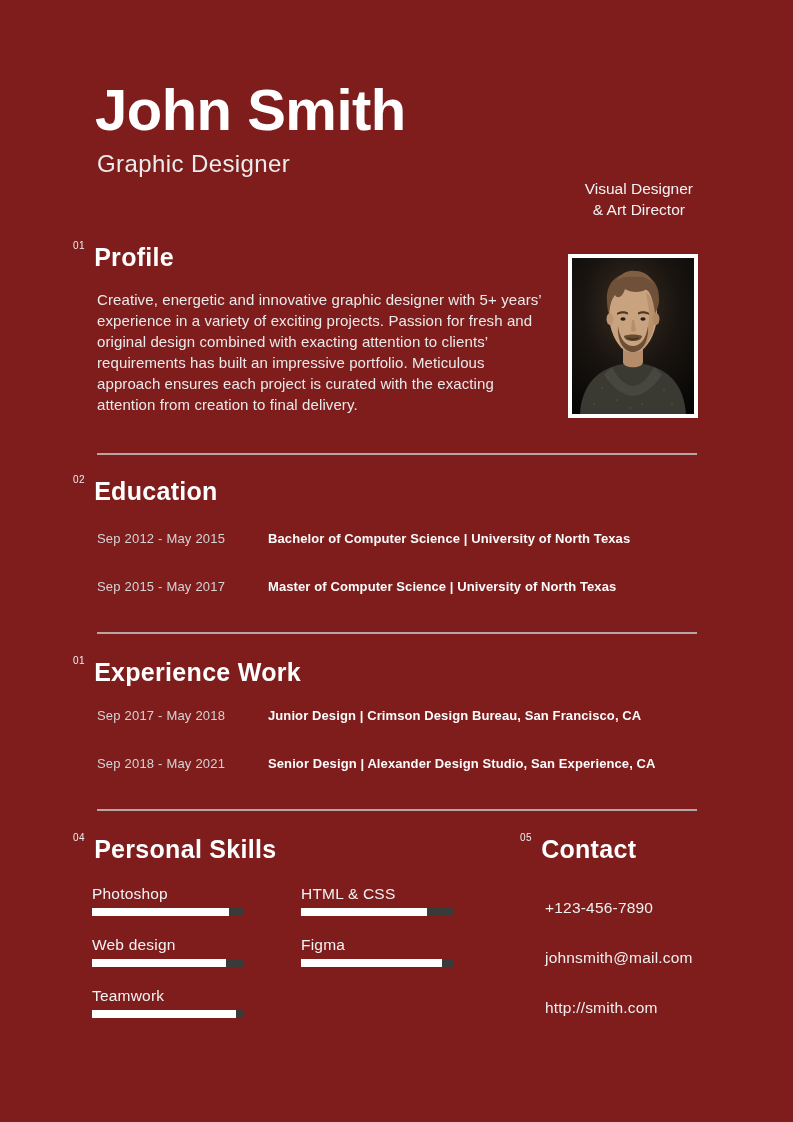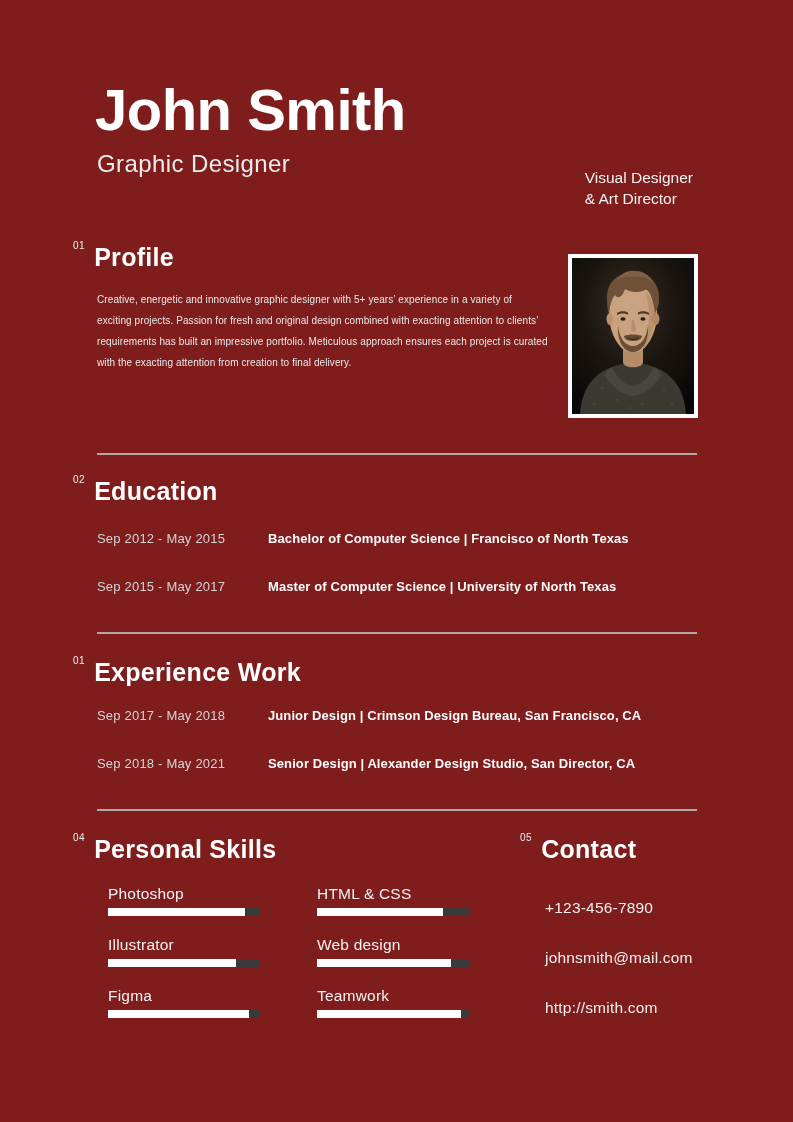--- a/index.html
+++ b/index.html
@@ -16,53 +16,53 @@
     position:absolute;left:95px;top:76px;
     font-size:58px;font-weight:800;letter-spacing:-0.5px;
     color:#ffffff;white-space:nowrap;
   }
   .subtitle{
     position:absolute;left:97px;top:150px;
     font-size:24px;font-weight:400;letter-spacing:0.4px;
     color:#ececec;white-space:nowrap;
   }
   .tagline{
-    position:absolute;right:100px;top:167px;
-    text-align:left;font-size:15.5px;font-weight:500;
+    position:absolute;right:100px;top:178px;
+    text-align:center;font-size:15.5px;font-weight:500;
     line-height:21px;color:#f2f2f2;
   }
   
   .sec-head{position:absolute;display:flex;align-items:flex-start;}
   .sec-num{font-size:10px;color:#ededed;margin-right:9px;transform:translateY(-3px);letter-spacing:0.5px;}
   .sec-title{font-size:25px;font-weight:700;color:#ffffff;letter-spacing:0.3px;line-height:28px;white-space:nowrap;}
   
   .profile-body{
     position:absolute;left:97px;top:289px;width:452px;
-    font-size:10px;line-height:21px;letter-spacing:0.1px;color:#e9e9e9;
+    font-size:15px;line-height:21px;letter-spacing:0.1px;color:#e9e9e9;
   }
   
   .photo{
     position:absolute;left:568px;top:254px;
     width:122px;height:156px;
     background:#101010;border:4px solid #ffffff;
   }
   .photo svg{display:block;width:100%;height:100%;}
   
   .divider{
     position:absolute;left:97px;width:600px;height:2px;
     background:#c0c0c0;opacity:0.85;
   }
   
   .rows{position:absolute;left:97px;}
   .row{display:flex;font-size:13px;line-height:21px;margin-bottom:27px;white-space:nowrap;}
   .row-dates{width:171px;flex:none;color:#d4d4d4;letter-spacing:0.2px;}
   .row-detail{font-weight:700;color:#fbfbfb;letter-spacing:0.1px;}
   
   .skills-grid{
-    position:absolute;left:108px;top:884px;
+    position:absolute;left:92px;top:884px;
     display:grid;grid-template-columns:152px 152px;
     column-gap:57px;row-gap:19px;
   }
   .skill-label{font-size:15.5px;color:#f2f2f2;letter-spacing:0.2px;line-height:19px;}
   .skill-track{margin-top:5px;width:152px;height:8px;background:#3a3a3a;}
   .skill-fill{height:100%;background:#ffffff;}
   
   .contact-list{position:absolute;left:545px;top:897px;}
   .contact-item{font-size:15.5px;color:#efefef;letter-spacing:0.2px;line-height:21px;margin-bottom:29px;white-space:nowrap;}
 </style>
@@ -137,68 +137,62 @@
 
   <div class="divider" style="top:453px;"></div>
 
   <div class="sec-head" style="left:73px;top:477px;">
     <span class="sec-num">02</span>
     <span class="sec-title">Education</span>
   </div>
   <div class="rows" style="top:528px;">
     <div class="row">
       <span class="row-dates">Sep 2012 - May 2015</span>
-      <span class="row-detail">Bachelor of Computer Science | Francisco of North Texas</span>
+      <span class="row-detail">Bachelor of Computer Science | University of North Texas</span>
     </div>
     <div class="row">
       <span class="row-dates">Sep 2015 - May 2017</span>
       <span class="row-detail">Master of Computer Science | University of North Texas</span>
     </div>
   </div>
 
   <div class="divider" style="top:632px;"></div>
 
   <div class="sec-head" style="left:73px;top:658px;">
     <span class="sec-num">01</span>
     <span class="sec-title">Experience Work</span>
   </div>
   <div class="rows" style="top:705px;">
     <div class="row">
       <span class="row-dates">Sep 2017 - May 2018</span>
       <span class="row-detail">Junior Design | Crimson Design Bureau, San Francisco, CA</span>
     </div>
     <div class="row">
       <span class="row-dates">Sep 2018 - May 2021</span>
-      <span class="row-detail">Senior Design | Alexander Design Studio, San Director, CA</span>
+      <span class="row-detail">Senior Design | Alexander Design Studio, San Experience, CA</span>
     </div>
   </div>
 
   <div class="divider" style="top:809px;"></div>
 
   <div class="sec-head" style="left:73px;top:835px;justify-content:center;">
     <span class="sec-num">04</span>
     <span class="sec-title">Personal Skills</span>
   </div>
   <div class="skills-grid">
     <div class="skill-item">
       <div class="skill-label">Photoshop</div>
       <div class="skill-track">
           <div class="skill-fill" style="width: 90%;"></div>
         </div>
     </div>
     <div class="skill-item">
       <div class="skill-label">HTML &amp; CSS</div>
       <div class="skill-track">
           <div class="skill-fill" style="width: 83%;"></div>
-        </div>
-    </div>
-    <div class="skill-item">
-      <div class="skill-label">Illustrator</div>
-      <div class="skill-track">
-          <div class="skill-fill" style="width: 84%;"></div>
         </div>
     </div>
     <div class="skill-item">
       <div class="skill-label">Web design</div>
       <div class="skill-track">
           <div class="skill-fill" style="width: 88%;"></div>
         </div>
     </div>
     <div class="skill-item">
       <div class="skill-label">Figma</div>

